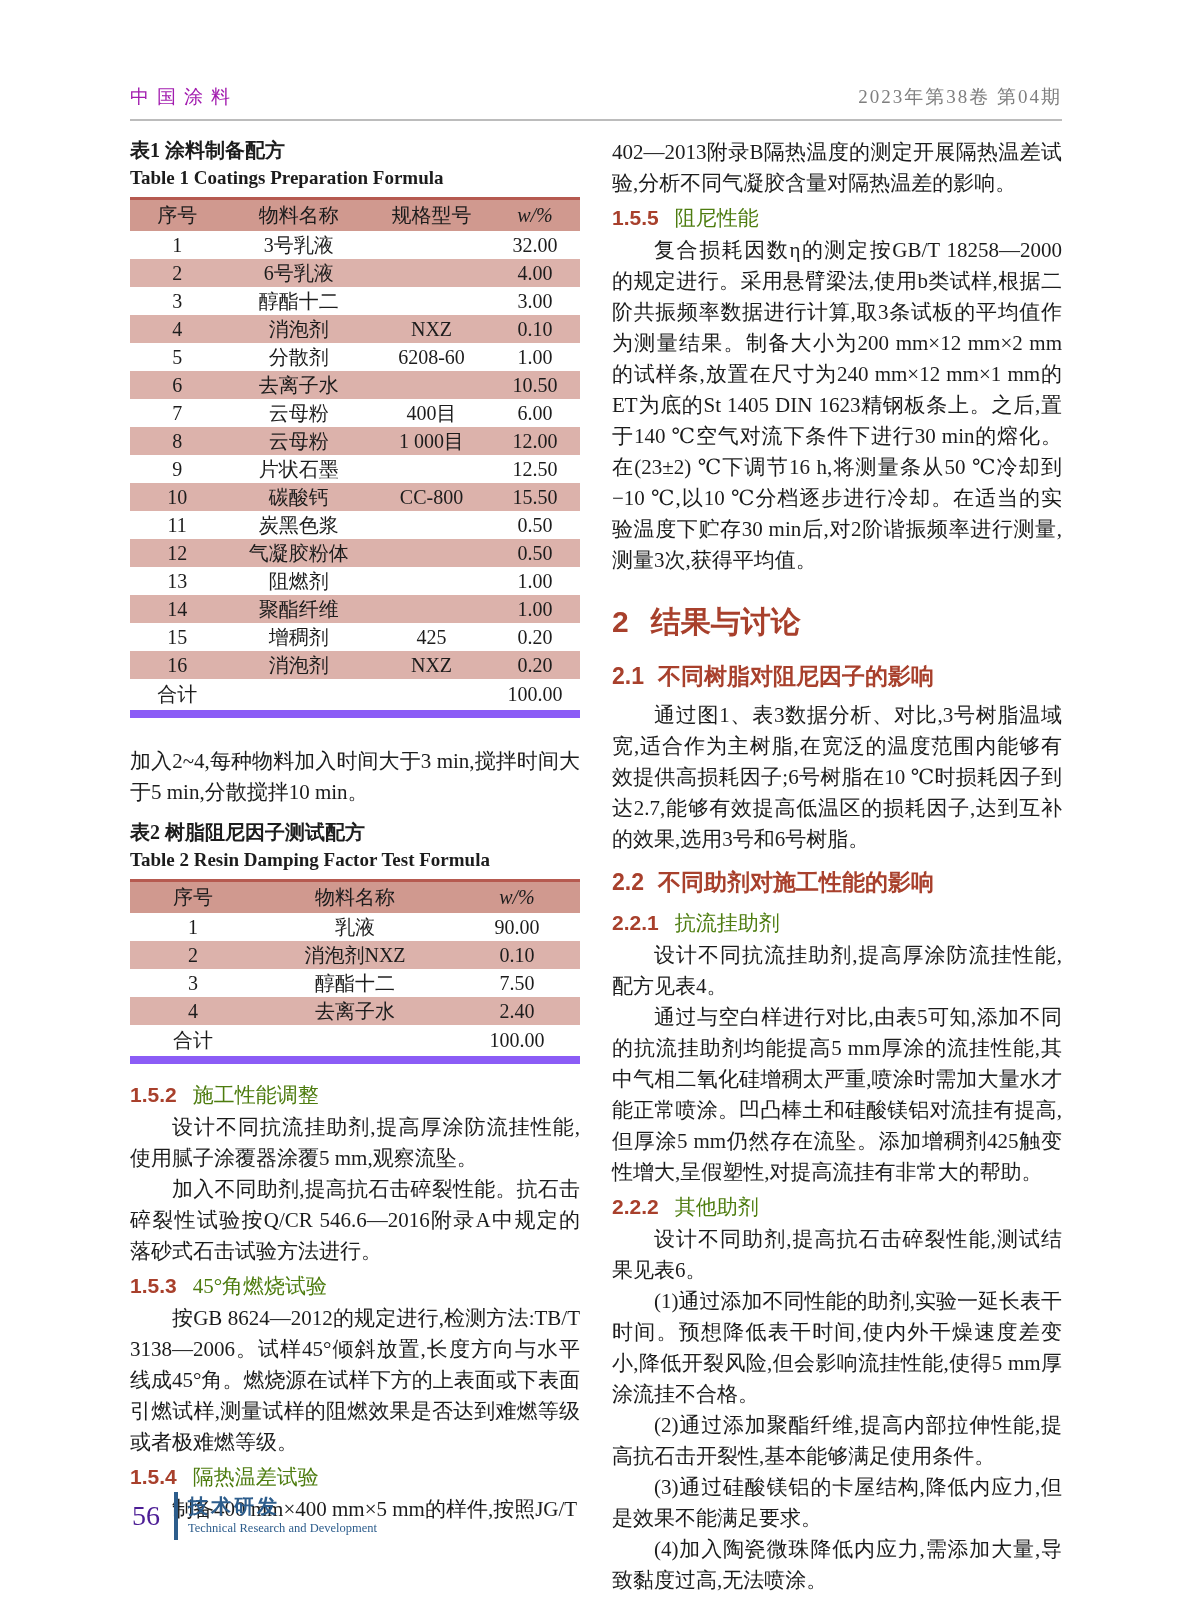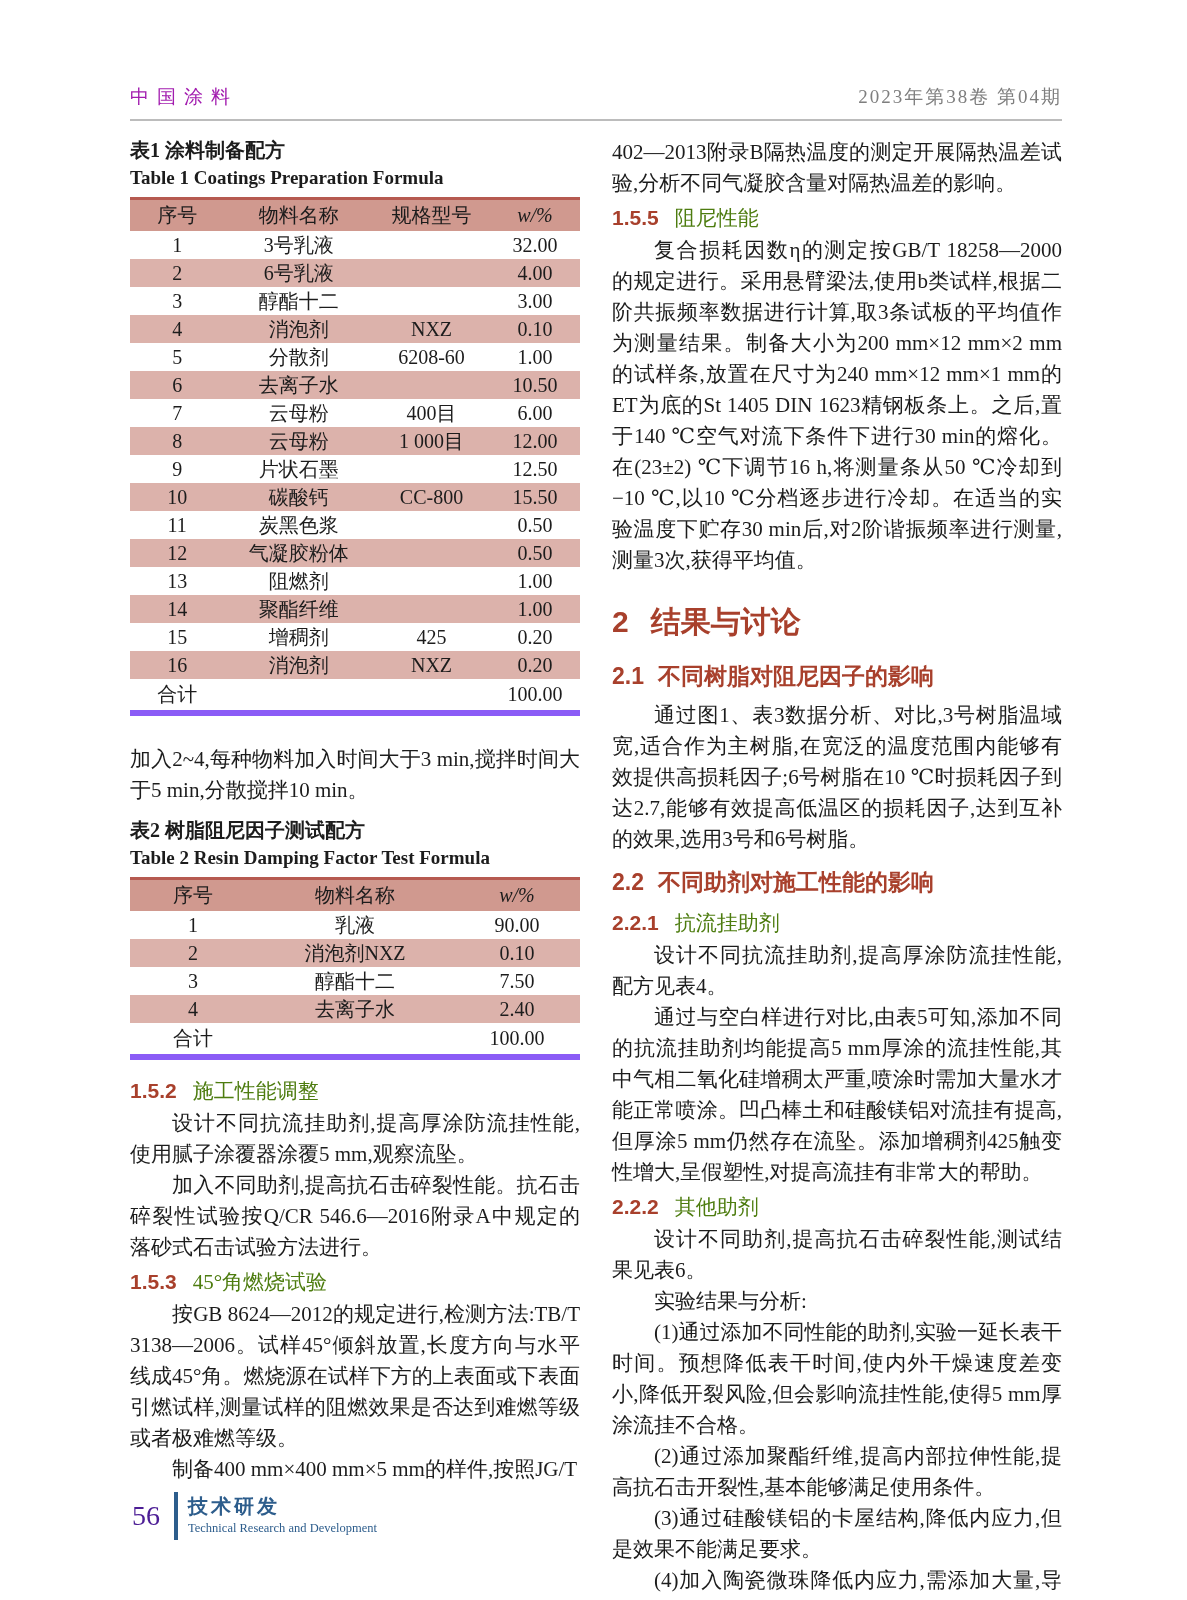--- a/index.html
+++ b/index.html
@@ -24,21 +24,21 @@
   .mt-para{margin-top:28px;}
 
   
   .table-caption{text-align:left;margin:0 0 6px 0;}
   .cap-zh{font-size:20px;font-weight:700;line-height:27px;}
   .cap-en{font-size:19px;font-weight:700;line-height:27px;}
   .caption2{margin-top:11px;}
 
   
   table.data-table{width:100%;border-collapse:collapse;font-size:20px;
-                   border-top:3px solid #b65a50;border-bottom:6px solid #8b5cf6;}
+                   border-top:3px solid #b65a50;border-bottom:8px solid #8b5cf6;}
   table.data-table th{background:#d0998f;font-weight:400;height:31px;padding:0 2px;text-align:center;}
   table.data-table td{height:28px;padding:0 2px;text-align:center;}
   table.data-table tr.alt{background:#dcb2ab;}
   table.data-table tr.total-row td{height:31px;}
   .ital{font-style:italic;}
 
   
   .sec-head{margin:2px 0 0 0;font-size:21px;line-height:34px;}
   .sec-num{font-family:"Liberation Sans","DejaVu Sans",sans-serif;font-weight:700;color:#a8402c;margin-right:16px;}
   .sec-title{color:#4d7c0f;}
@@ -248,20 +248,23 @@
           <span class="sec-num">1.5.2</span><span class="sec-title">施工性能调整</span>
         </div>
         <p class="para indent">设计不同抗流挂助剂,提高厚涂防流挂性能,使用腻子涂覆器涂覆5 mm,观察流坠。</p>
         <p class="para indent">加入不同助剂,提高抗石击碎裂性能。抗石击碎裂性试验按Q/CR 546.6—2016附录A中规定的落砂式石击试验方法进行。</p>
 
         <div class="sec-head">
           <span class="sec-num">1.5.3</span><span class="sec-title">45°角燃烧试验</span>
         </div>
         <p class="para indent">按GB 8624—2012的规定进行,检测方法:TB/T 3138—2006。试样45°倾斜放置,长度方向与水平线成45°角。燃烧源在试样下方的上表面或下表面引燃试样,测量试样的阻燃效果是否达到难燃等级或者极难燃等级。</p>
 
+        <div class="sec-head">
+          <span class="sec-num">1.5.4</span><span class="sec-title">隔热温差试验</span>
+        </div>
         <p class="para indent">制备400 mm×400 mm×5 mm的样件,按照JG/T</p>
 
       </div>
     </div>
 
     <div class="col">
 
       <p class="para cont">402—2013附录B隔热温度的测定开展隔热温差试验,分析不同气凝胶含量对隔热温差的影响。</p>
 
       <div class="sec-head">
@@ -285,21 +288,20 @@
       <div class="sec-head">
         <span class="sec-num">2.2.1</span><span class="sec-title">抗流挂助剂</span>
       </div>
       <p class="para indent">设计不同抗流挂助剂,提高厚涂防流挂性能,配方见表4。</p>
       <p class="para indent">通过与空白样进行对比,由表5可知,添加不同的抗流挂助剂均能提高5 mm厚涂的流挂性能,其中气相二氧化硅增稠太严重,喷涂时需加大量水才能正常喷涂。凹凸棒土和硅酸镁铝对流挂有提高,但厚涂5 mm仍然存在流坠。添加增稠剂425触变性增大,呈假塑性,对提高流挂有非常大的帮助。</p>
 
       <div class="sec-head">
         <span class="sec-num">2.2.2</span><span class="sec-title">其他助剂</span>
       </div>
       <p class="para indent">设计不同助剂,提高抗石击碎裂性能,测试结果见表6。</p>
-      <p class="para indent">实验结果与分析:</p>
       <p class="para indent">(1)通过添加不同性能的助剂,实验一延长表干时间。预想降低表干时间,使内外干燥速度差变小,降低开裂风险,但会影响流挂性能,使得5 mm厚涂流挂不合格。</p>
       <p class="para indent">(2)通过添加聚酯纤维,提高内部拉伸性能,提高抗石击开裂性,基本能够满足使用条件。</p>
       <p class="para indent">(3)通过硅酸镁铝的卡屋结构,降低内应力,但是效果不能满足要求。</p>
       <p class="para indent">(4)加入陶瓷微珠降低内应力,需添加大量,导致黏度过高,无法喷涂。</p>
 
     </div>
   </div>
 
   <div class="page-footer">
     <span class="page-number">56</span>

